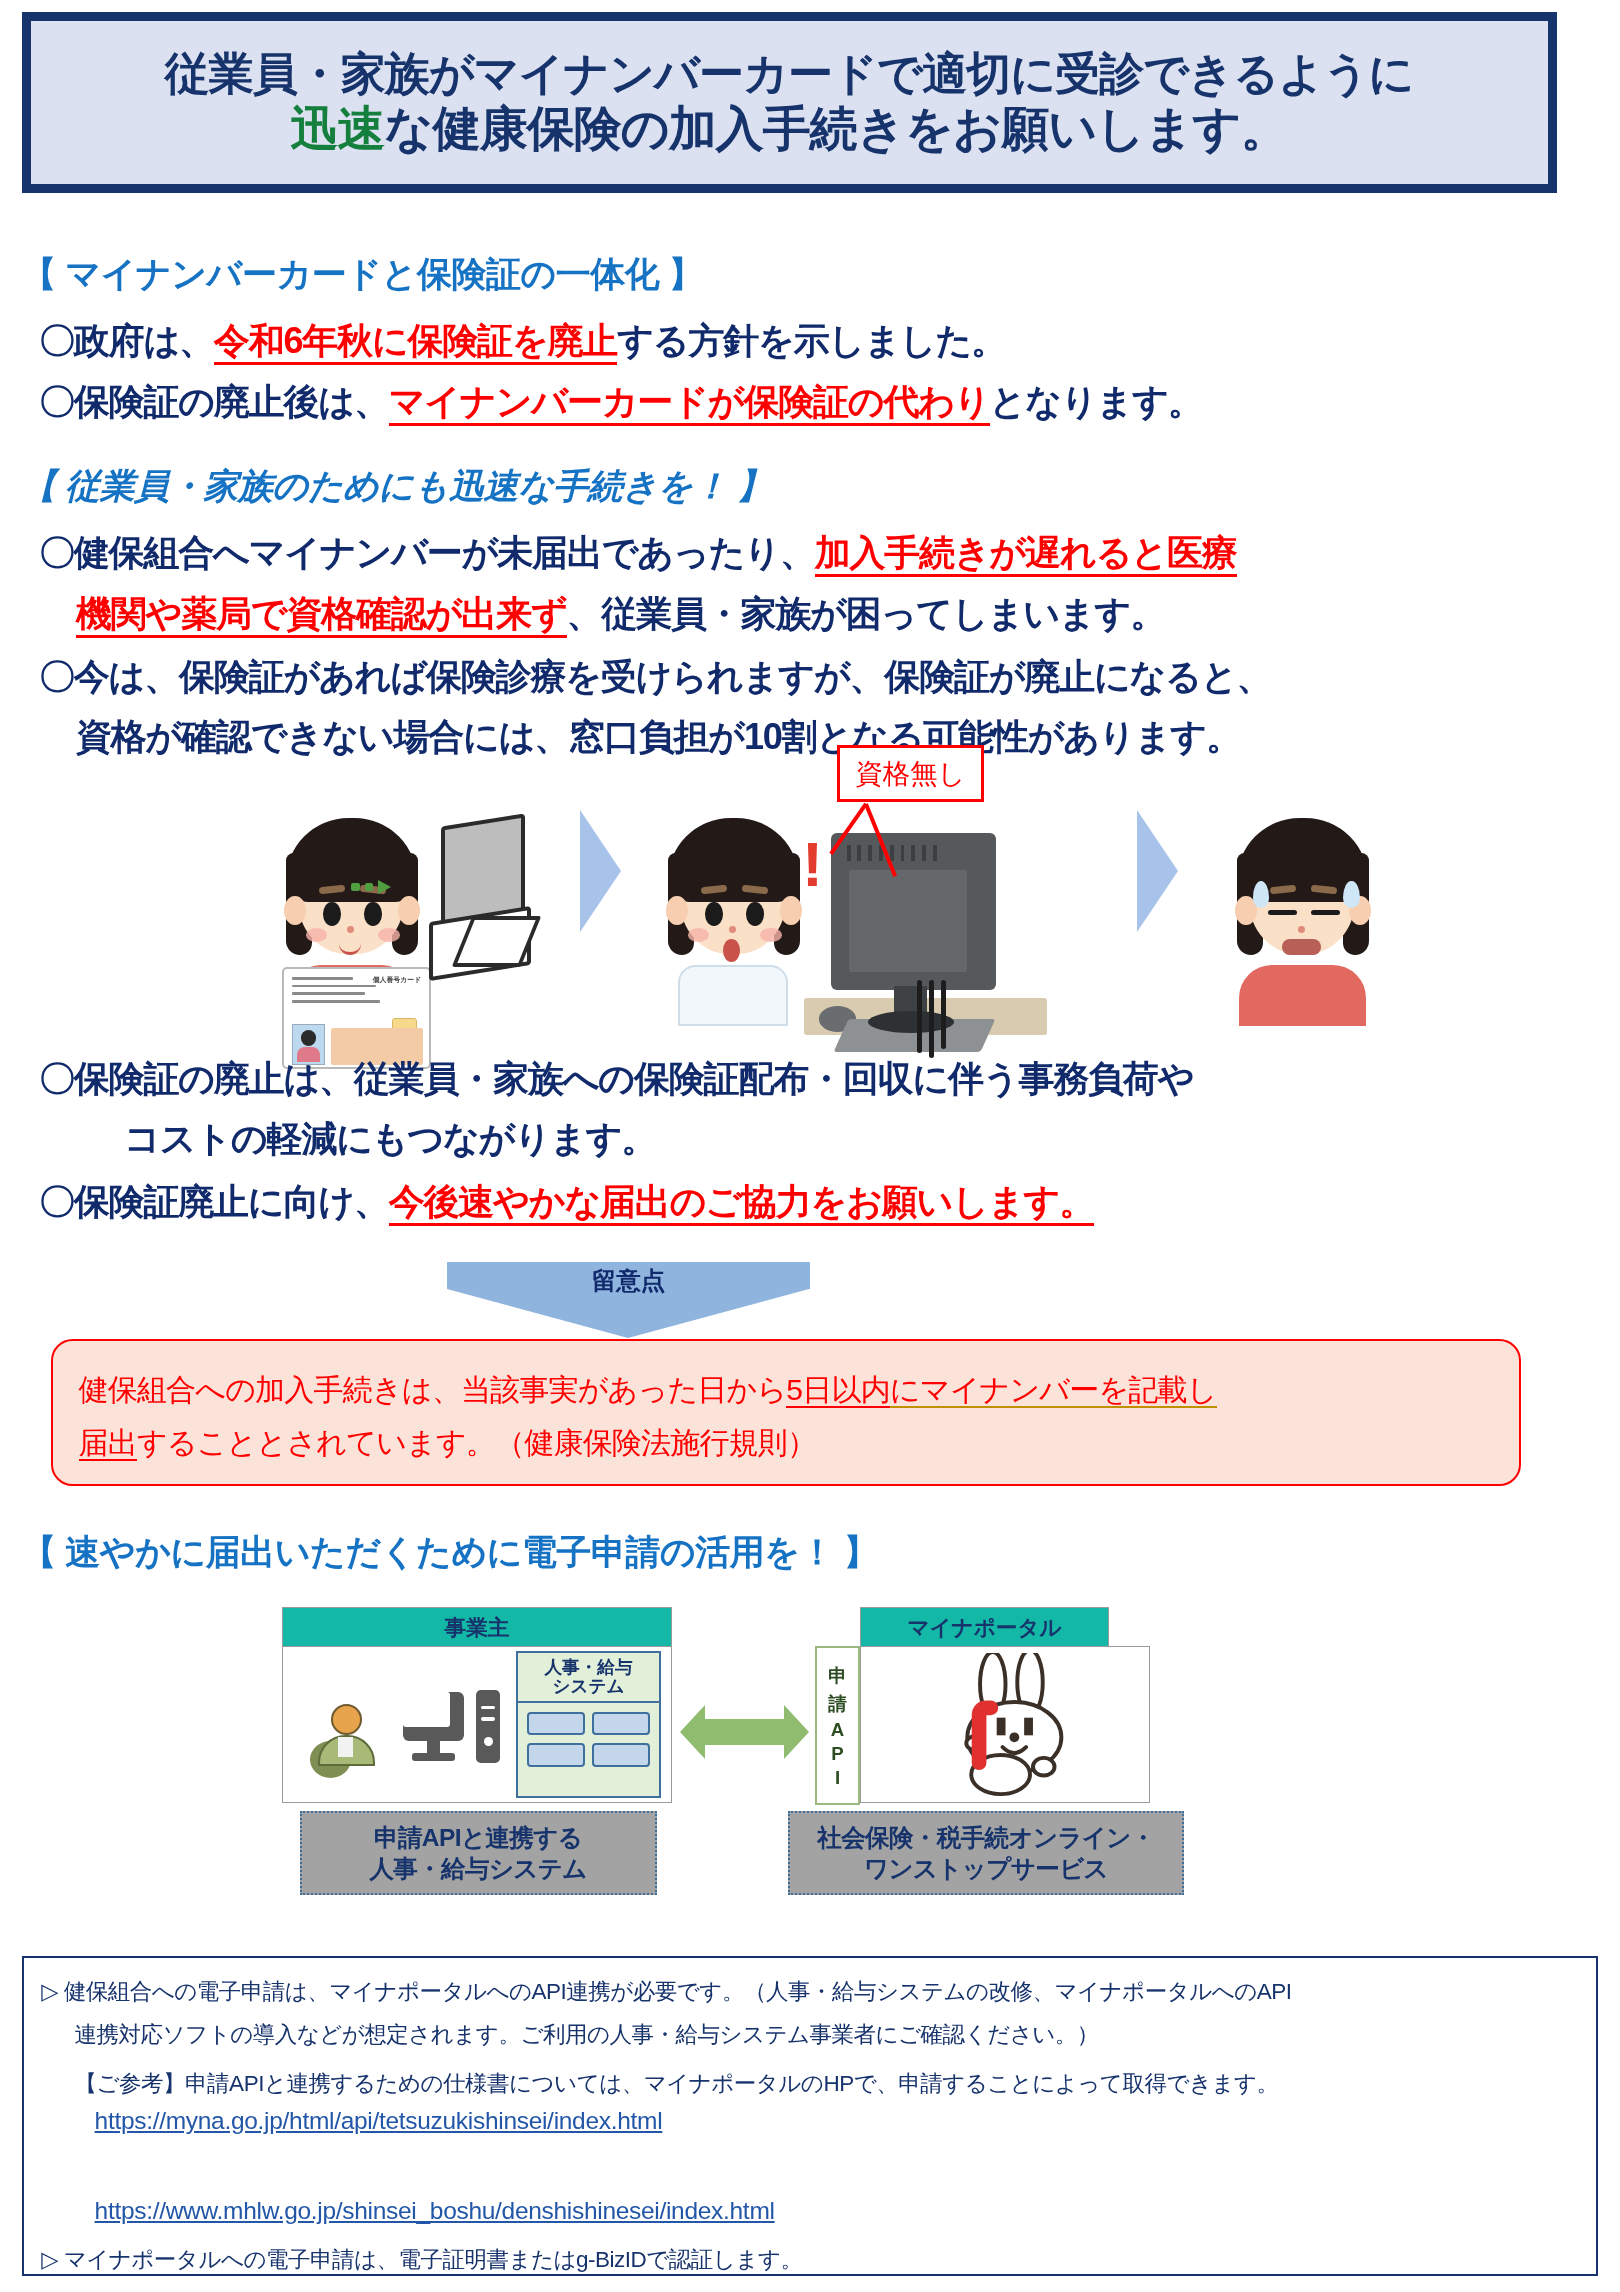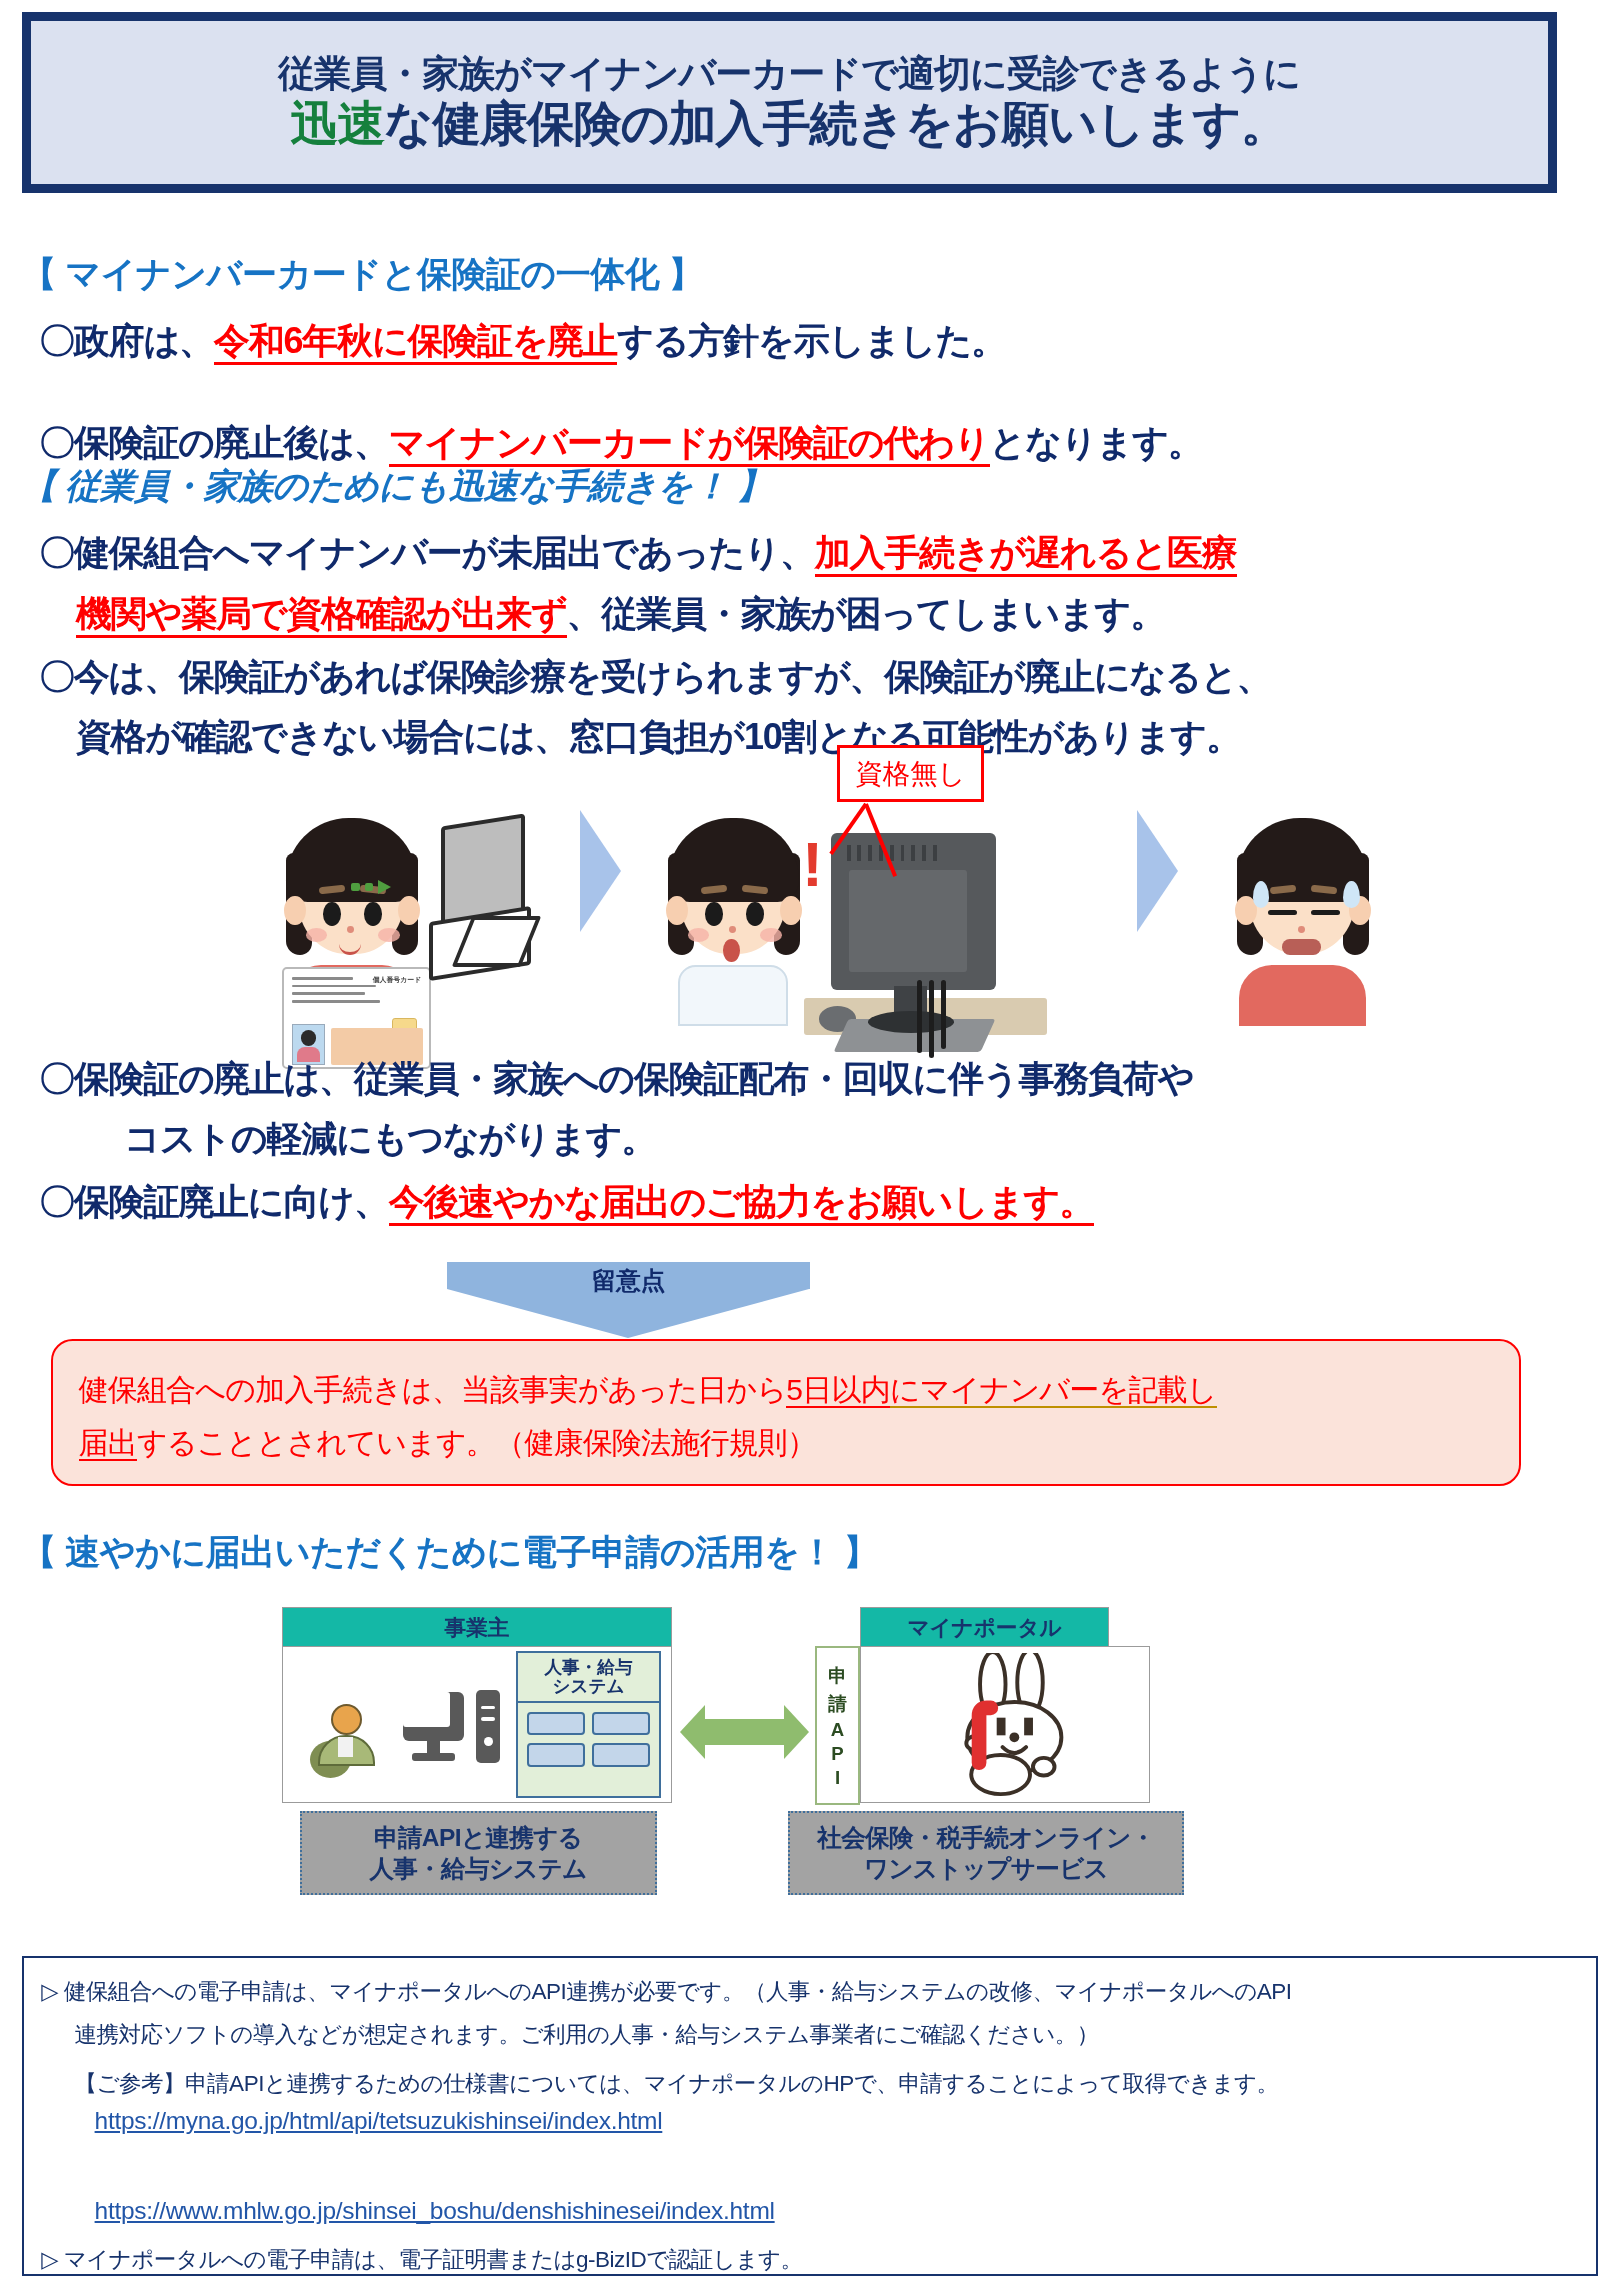--- a/index.html
+++ b/index.html
@@ -19,21 +19,21 @@
   .banner{
     position:absolute;left:21.6px;top:11.8px;width:1535px;height:181px;
     background:#dbe1f0;
     border:9.8px solid #17336c;
     box-sizing:border-box;
     display:flex;flex-direction:column;
     align-items:center;justify-content:center;
     gap:5.9px;
   }
   .banner-line{
-    font-size:37px;font-weight:bold;letter-spacing:-1px;
+    font-size:45px;font-weight:bold;letter-spacing:-1px;
     color:#17336c;white-space:nowrap;line-height:1.06;
   }
   .banner-line.l2{font-size:48px;}
   .hl-red{color:#15803d;font-family:Liberation Serif, serif;}
 
   
   .sec-head{
     position:absolute;
     font-size:35px;font-weight:bold;color:#1673c4;
     white-space:nowrap;letter-spacing:-0.5px;
@@ -264,21 +264,21 @@
 
   <div class="banner">
     <div class="banner-line">従業員・家族がマイナンバーカードで適切に受診できるように</div>
     <div class="banner-line l2"><span class="hl-red">迅速</span><span>な健康保険の加入手続きをお願いします。</span></div>
   </div>
 
   <div class="sec-head" style="left:21.6px;top:251px;">【 マイナンバーカードと保険証の一体化 】</div>
 
   <div class="line" style="left:39px;top:323px;"><span>〇政府は、</span><span class="red-u">令和6年秋に保険証を廃止</span><span>する方針を示しました。</span></div>
 
-  <div class="line" style="left:39px;top:384px;margin-top:41px;"><span>〇保険証の廃止後は、</span><span class="red-u">マイナンバーカードが保険証の代わり</span><span>となります。</span></div>
+  <div class="line" style="left:39px;top:384px;"><span>〇保険証の廃止後は、</span><span class="red-u">マイナンバーカードが保険証の代わり</span><span>となります。</span></div>
 
   <div class="sec-head" style="left:21.6px;top:463px;font-style:italic;">【 従業員・家族のためにも迅速な手続きを！ 】</div>
 
   <div class="line" style="left:39px;top:535px;"><span>〇健保組合へマイナンバーが未届出であったり、</span><span class="red-u">加入手続きが遅れると医療</span></div>
 
   <div class="line" style="left:76px;top:596px;"><span class="red-u">機関や薬局で資格確認が出来ず</span><span>、従業員・家族が困ってしまいます。</span></div>
 
   <div class="line" style="left:39px;top:659px;">〇今は、保険証があれば保険診療を受けられますが、保険証が廃止になると、</div>
   <div class="line" style="left:76px;top:719px;">資格が確認できない場合には、窓口負担が10割となる可能性があります。</div>
 

